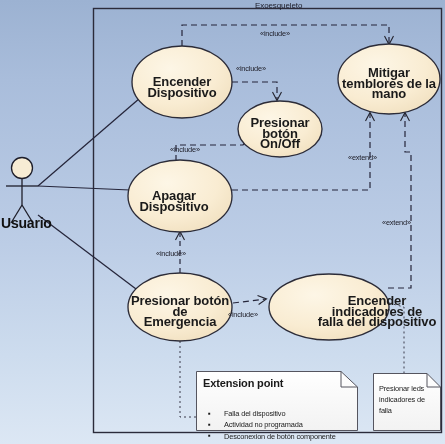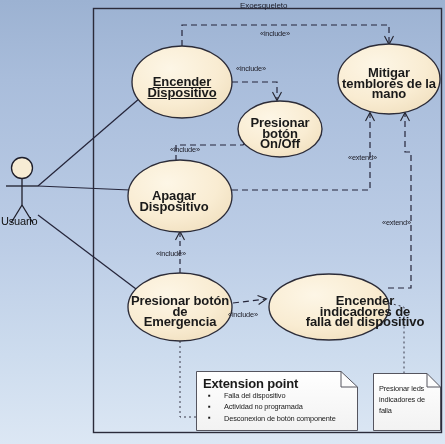--- a/index.html
+++ b/index.html
@@ -32,41 +32,42 @@
     color:#20202a;
     white-space:nowrap;
     letter-spacing:-0.2px;
   }
   .boundary-title{
     position:absolute;
     font-size:8px;
     color:#1c1c28;
     white-space:nowrap;
     letter-spacing:-0.1px;
+    margin-left:15px;
   }
   .actor-name{
     position:absolute;
-    font-size:11px;
-    font-weight:normal;
+    font-size:14px;
+    font-weight:bold;
     color:#111;
     white-space:nowrap;
     letter-spacing:-0.2px;
   }
   .note-body{
     position:absolute;
     font-size:7.4px;
     color:#1a1a1a;
     line-height:11.2px;
     letter-spacing:-0.15px;
   }
   .note-title{
     font-weight:bold;
-    font-size:13px;
+    font-size:11px;
     display:block;
-    margin-bottom:1px;
+    margin-bottom:19px;
   }
   .note-list{
     margin:0;padding:0;list-style:none;
   }
   .note-list li{
     position:relative;
     padding-left:21px;
     white-space:nowrap;
   }
   .note-list li:before{
@@ -149,40 +150,40 @@
     <g>
       <path d="M373.5,373.5 L427,373.5 L440.5,387 L440.5,430.5 L373.5,430.5 Z" fill="url(#noteFill)" stroke="#55555f" stroke-width="1"></path>
       <path d="M427,373.5 L427,387 L440.5,387" fill="none" stroke="#55555f" stroke-width="1"></path>
     </g>
   </svg>
 
   <div class="boundary-title" style="left:240px;top:1px;">Exoesqueleto</div>
 
   <div class="actor-name" style="left:1px;top:215px;">Usuario</div>
 
-  <div class="uclabel" style="left:132px;top:77px;width:100px;text-decoration:underline;">Encender Dispositivo</div>
+  <div class="uclabel" style="left:132px;top:77px;width:100px;">Encender Dispositivo</div>
 
   <div class="uclabel" style="left:238px;top:118px;width:84px;">
     <span>Presionar botón</span><br>
     <span>On/Off</span>
   </div>
 
   <div class="uclabel" style="left:336px;top:68px;width:106px;">
     <span>Mitigar temblores de la</span><br>
     <span>mano</span>
   </div>
 
   <div class="uclabel" style="left:128px;top:191px;width:92px;">Apagar Dispositivo</div>
 
   <div class="uclabel" style="left:128px;top:296px;width:104px;">
     <span>Presionar botón de</span><br>
     <span>Emergencia</span>
   </div>
 
-  <div class="uclabel" style="left:269px;top:296px;width:120px;padding-left:36px;">
+  <div class="uclabel" style="left:281px;top:296px;width:120px;padding-left:36px;">
     <span>Encender indicadores de</span><br>
     <span>falla del dispositivo</span>
   </div>
 
   <div class="stereo" style="left:260px;top:29px;">«include»</div>
 
   <div class="stereo" style="left:236px;top:64px;">«include»</div>
 
   <div class="stereo" style="left:170px;top:145px;">«include»</div>
 

